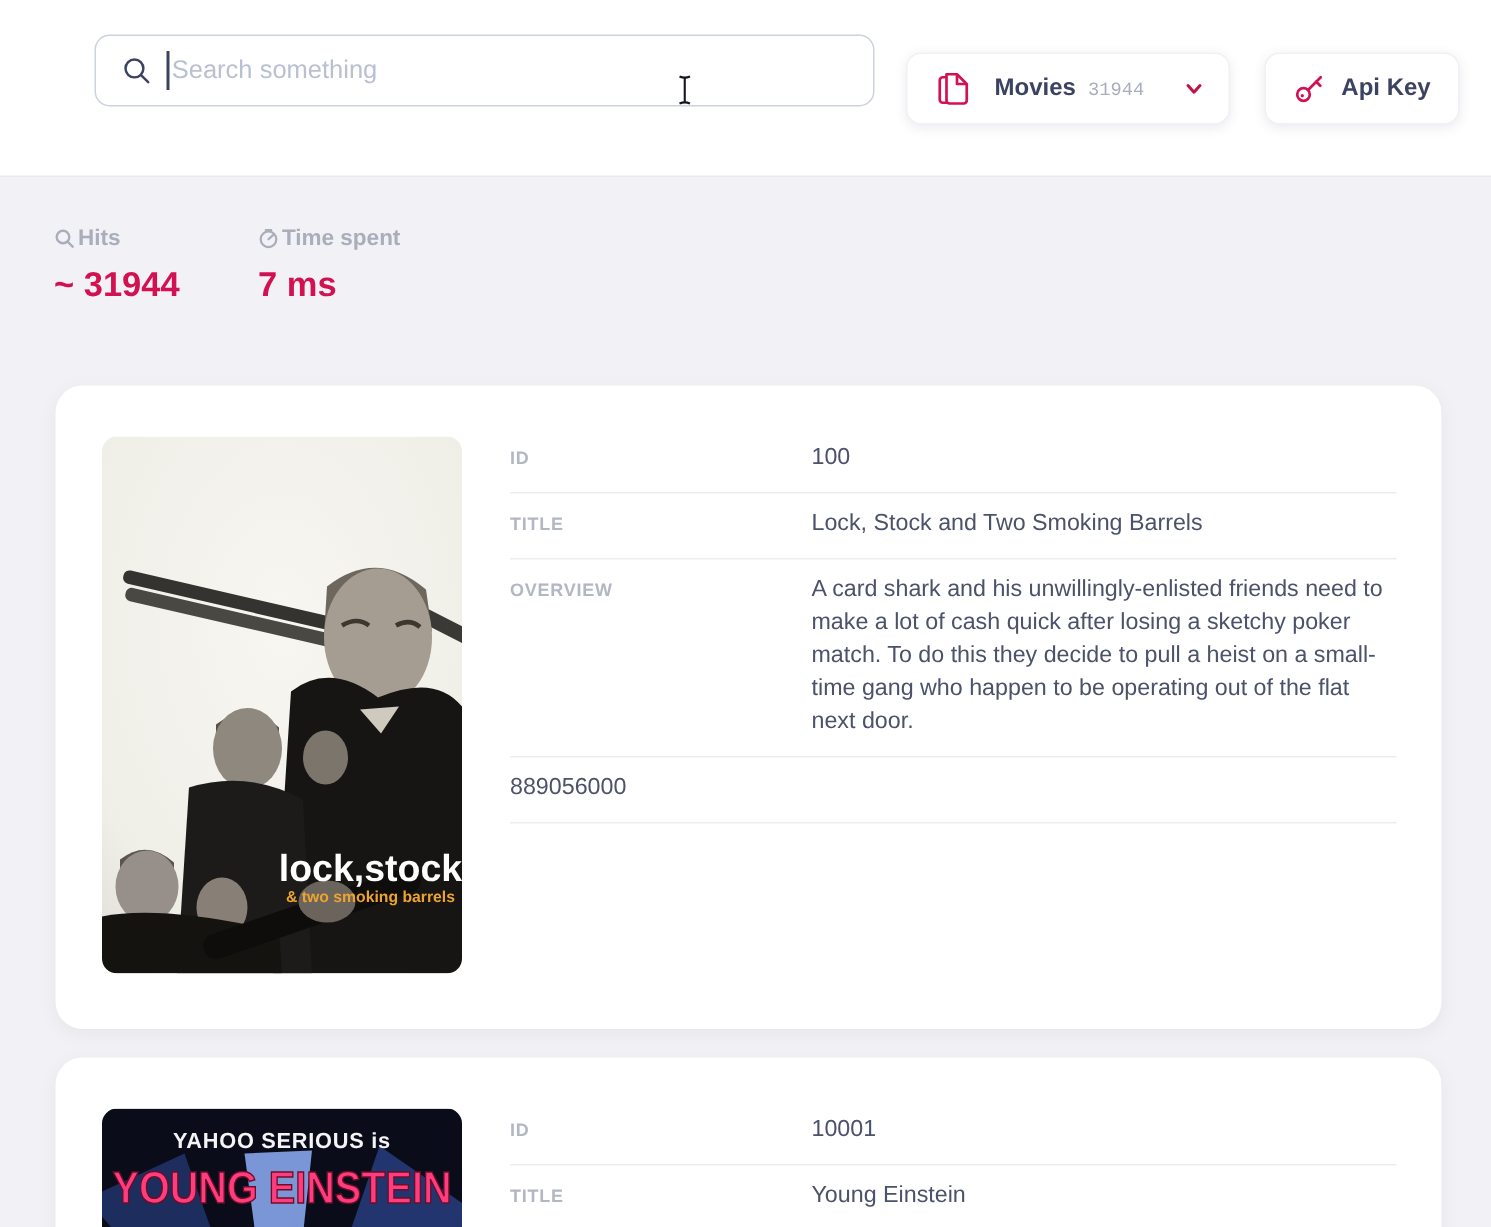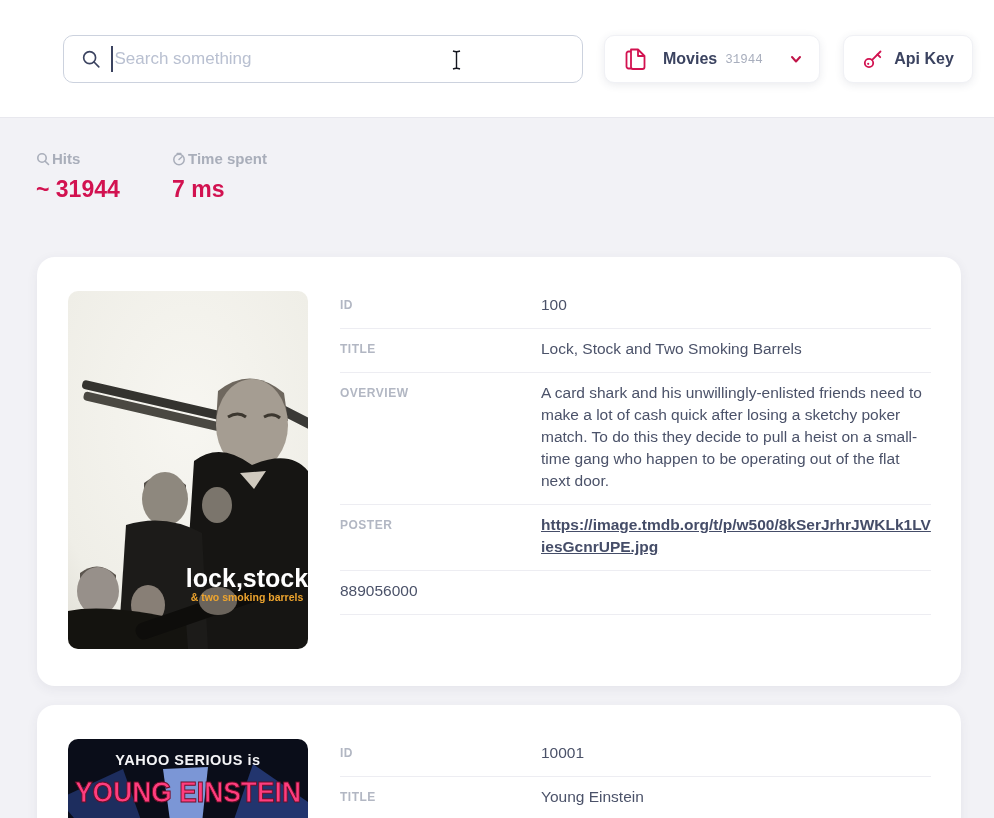--- a/index.html
+++ b/index.html
@@ -10,21 +10,21 @@
     position:relative;
     color:#3b4360;
   }
 
   
   .header {
     position:absolute; top:0; left:0; width:994px; height:118px;
     background:#ffffff; border-bottom:1px solid #e8e8ee;
   }
   .search-box {
-    position:absolute; left:63px; top:35px; width:520px; height:48px;
+    position:absolute; left:63px; top:23px; width:520px; height:48px;
     background:#fff; border:1px solid #ccd2de; border-radius:10px;
     display:flex; align-items:center; padding:0 16px;
   }
   .search-box .mag { flex:none; width:22px; height:22px; }
   .caret { flex:none; width:1.5px; height:26px; background:#3b4360; margin-left:9px; }
   .search-input {
     flex:1; border:none; outline:none; background:transparent;
     font-family:"Liberation Sans", sans-serif;
     font-size:17px; color:#3b4360; padding-left:2px;
   }
@@ -194,26 +194,20 @@
       <div class="field-label">ID</div>
       <div class="field-value">100</div>
     </div>
     <div class="field-row">
       <div class="field-label">TITLE</div>
       <div class="field-value">Lock, Stock and Two Smoking Barrels</div>
     </div>
     <div class="field-row">
       <div class="field-label">OVERVIEW</div>
       <div class="field-value">A card shark and his unwillingly-enlisted friends need to make a lot of cash quick after losing a sketchy poker match. To do this they decide to pull a heist on a small-time gang who happen to be operating out of the flat next door.</div>
-    </div>
-    <div class="field-row">
-      <div class="field-label">POSTER</div>
-      <div class="field-value">
-        <a class="field-link">https://image.tmdb.org/t/p/w500/8kSerJrhrJWKLk1LViesGcnrUPE.jpg</a>
-      </div>
     </div>
     <div class="field-row">
       <div class="field-value">889056000</div>
     </div>
   </div>
 </div>
 
 <div class="card card-2">
   <div class="poster">
     <svg width="240" height="358" viewBox="0 0 240 358">

